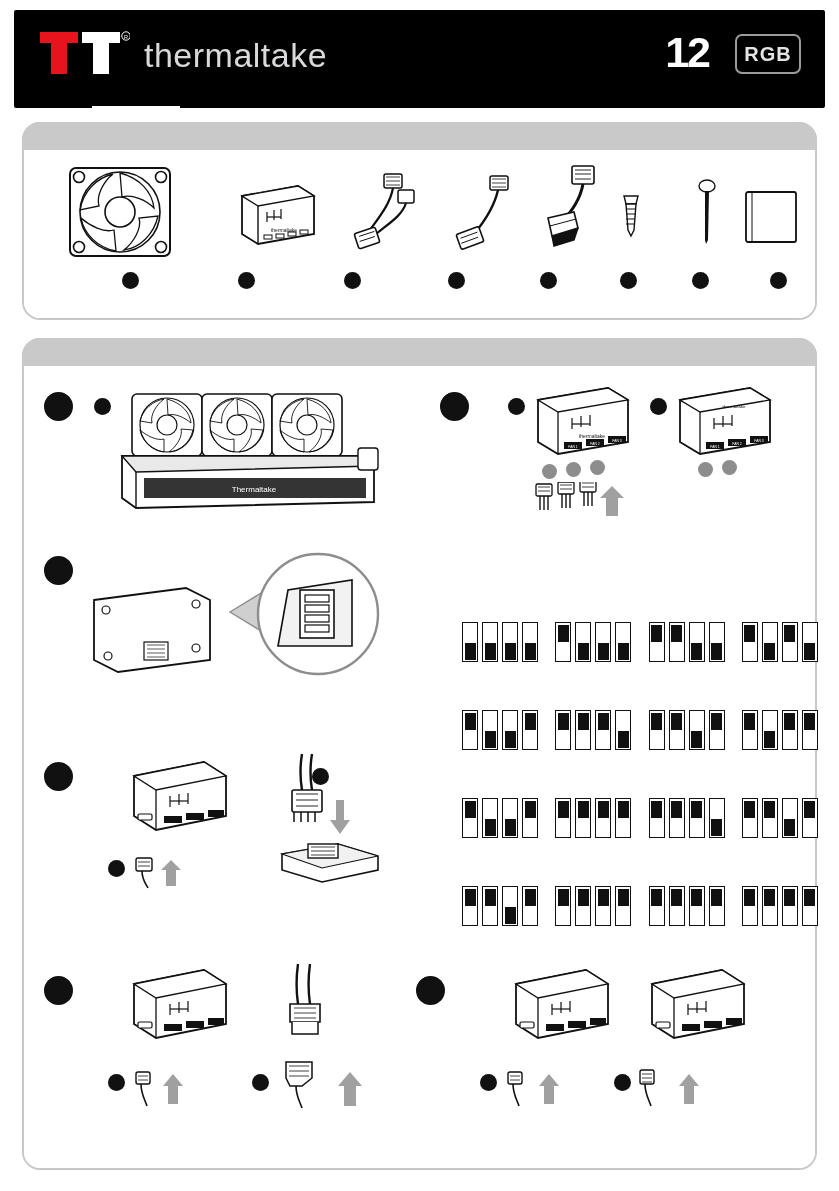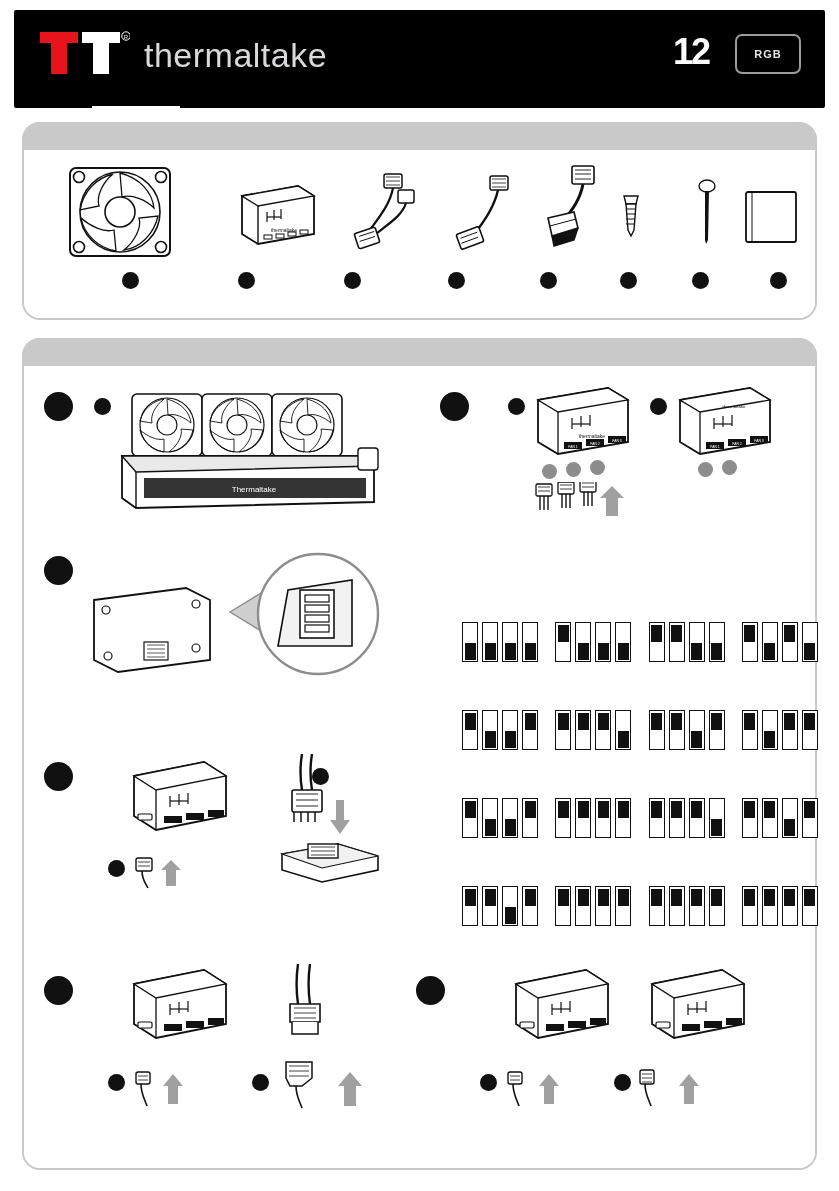--- a/index.html
+++ b/index.html
@@ -14,26 +14,26 @@
   }
   .logo-mark {
     position:absolute; left:24px; top:20px; width:92px; height:44px;
   }
   .brand-text {
     position:absolute; left:130px; top:26px;
     color:#d9d9dc; font-size:34px; letter-spacing:0.5px; font-weight:400;
   }
   .num-12 {
     position:absolute; right:116px; top:16px; color:#ffffff;
-    font-size:36px; font-weight:700; letter-spacing:-2px; line-height:52px;
+    font-size:43px; font-weight:700; letter-spacing:-2px; line-height:52px;
   }
   .rgb-box {
     position:absolute; right:24px; top:24px; width:62px; height:36px;
     border:2px solid #9b9b9b; border-radius:7px; color:#e4e4e4;
-    font-size:11px; font-weight:700; display:flex; align-items:center; justify-content:center;
+    font-size:20px; font-weight:700; display:flex; align-items:center; justify-content:center;
     letter-spacing:1px;
   }
   .header-underline {
     position:absolute; left:78px; top:96px; width:88px; height:3px; background:#ffffff;
   }
 
   
   .panel {
     position:absolute; background:#ffffff; border:2px solid #c8c8c8; border-radius:18px;
     box-sizing:border-box;

